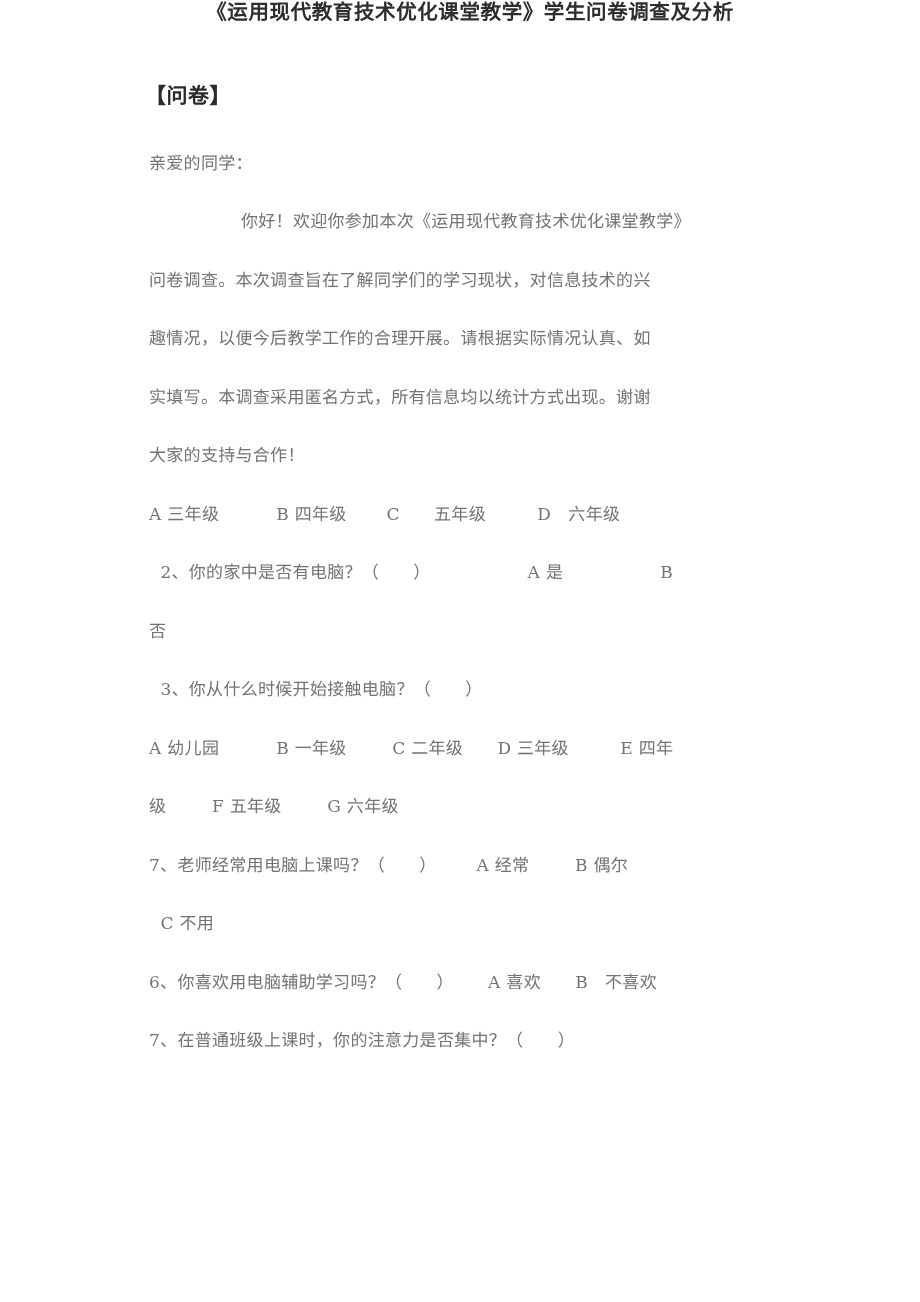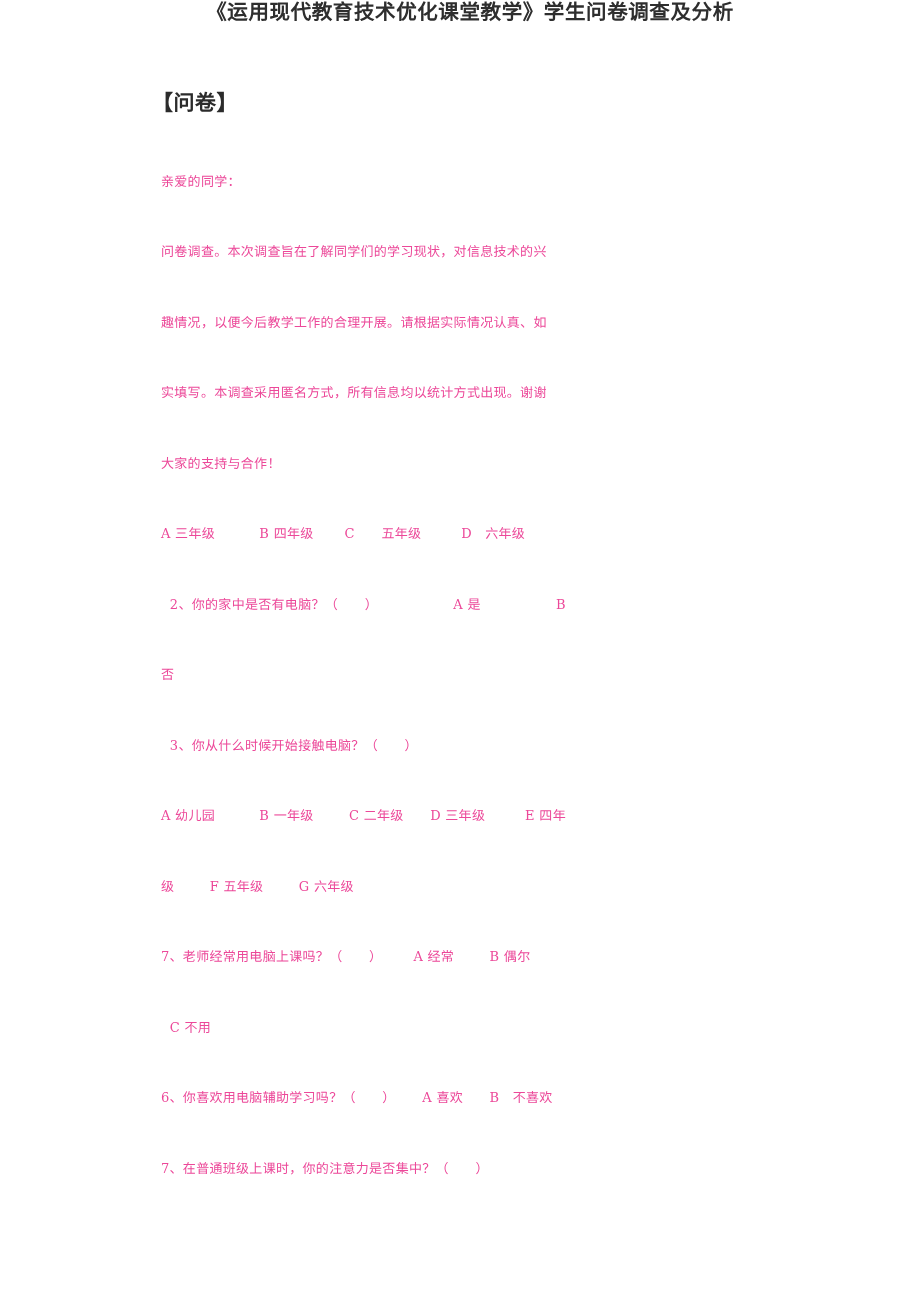--- a/index.html
+++ b/index.html
@@ -41,33 +41,33 @@
     white-space: nowrap;
   }
 
   
   .section-heading {
     font-family: "DejaVu Sans", "Liberation Sans", sans-serif;
     font-size: 21px;
     font-weight: 700;
     color: #2b2b2b;
     letter-spacing: 0.5px;
-    margin: 7px;
+    margin: 0;
     padding-top: 58px;
     line-height: 1.2;
   }
 
   
   .line {
-    font-size: 13px;
+    font-size: 17px;
     line-height: 54.5px;
-    color: #ec4899;
+    color: #737373;
     letter-spacing: 0.3px;
     white-space: pre;
-    margin: 16px;
+    margin: 4px;
   }
   .salutation {
     padding-top: 23px;
   }
   .intro-first {
     padding-left: 92px;
   }
   .gap-before {
     padding-top: 24px;
   }
@@ -77,20 +77,21 @@
 
 <div class="page">
   <div class="content">
 
     <h1 class="doc-title">《运用现代教育技术优化课堂教学》学生问卷调查及分析</h1>
 
     <h2 class="section-heading">【问卷】</h2>
 
     <p class="line salutation">亲爱的同学：</p>
 
+    <p class="line intro-first">你好！欢迎你参加本次《运用现代教育技术优化课堂教学》</p>
     <p class="line">问卷调查。本次调查旨在了解同学们的学习现状，对信息技术的兴</p>
     <p class="line">趣情况，以便今后教学工作的合理开展。请根据实际情况认真、如</p>
     <p class="line">实填写。本调查采用匿名方式，所有信息均以统计方式出现。谢谢</p>
     <p class="line">大家的支持与合作！</p>
 
     <p class="line">A 三年级          B 四年级       C      五年级         D   六年级</p>
 
     <p class="line">  2、你的家中是否有电脑？（      ）                 A 是                 B</p>
     <p class="line">否</p>
 

